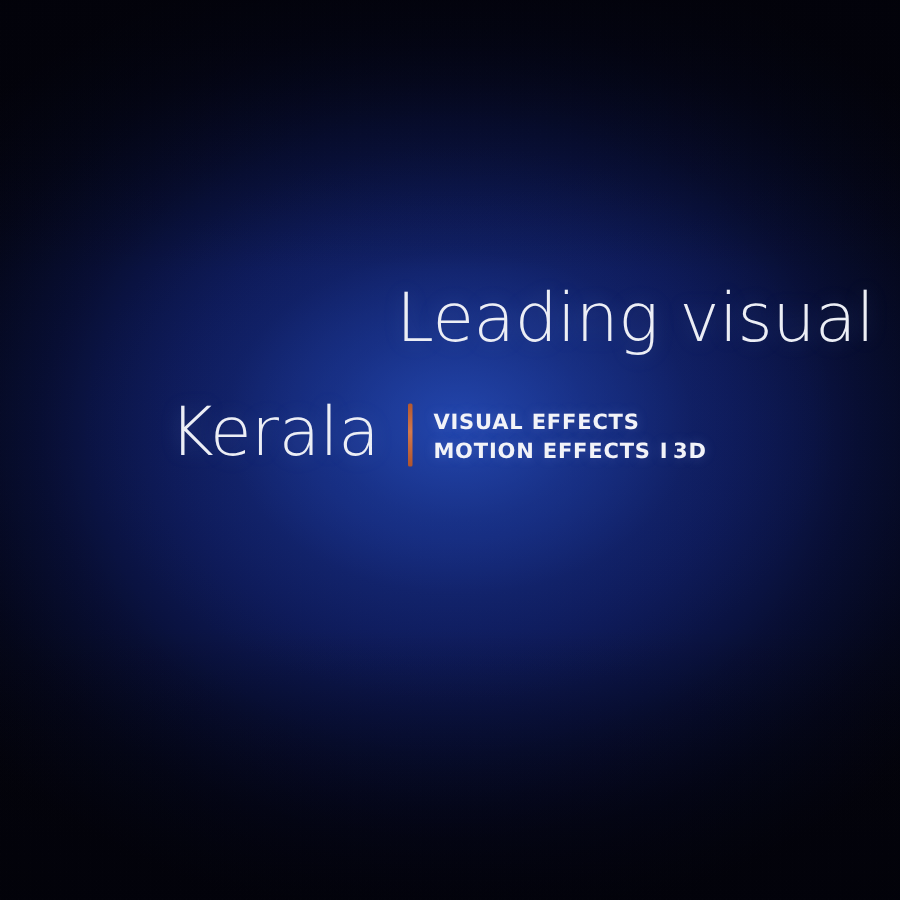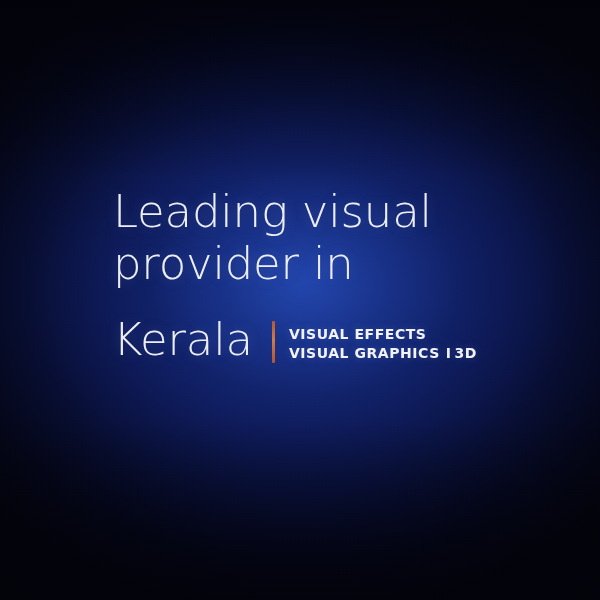--- a/index.html
+++ b/index.html
@@ -102,20 +102,21 @@
     font-weight: 300;
     font-size: 45px;
     line-height: 52px;
     letter-spacing: -0.2px;
     color: #eceef5;
     text-shadow: 0 0 14px rgba(150,180,255,0.22);
     white-space: nowrap;
   }
   .headline-line {
     display: block;
+    text-align: right;
   }
 
   
   .last-row {
     display: flex;
     align-items: flex-end;
     margin-top: 24px;
   }
   .last-word {
     display: block;
@@ -169,29 +170,28 @@
   <div class="bg-glow-wide"></div>
   <div class="bg-glow-core"></div>
   <div class="bg-vignette"></div>
   <div class="bg-topfade"></div>
   <div class="bg-noise"></div>
 
   <div class="copy">
 
     <h1 class="headline">
       <span class="headline-line">Leading visual</span>
-      <span class="headline-line">provider in</span>
     </h1>
 
     <div class="last-row">
 
       <span class="last-word">Kerala</span>
 
       <span class="divider"></span>
 
       <div class="tagline">
         <span class="tagline-line">VISUAL EFFECTS</span>
-        <span class="tagline-line"><span>VISUAL GRAPHICS</span><span class="tagline-sep">I</span><span>3D</span></span>
+        <span class="tagline-line"><span>MOTION EFFECTS</span><span class="tagline-sep">I</span><span>3D</span></span>
       </div>
 
     </div>
   </div>
 </div>
 
 </body></html>

